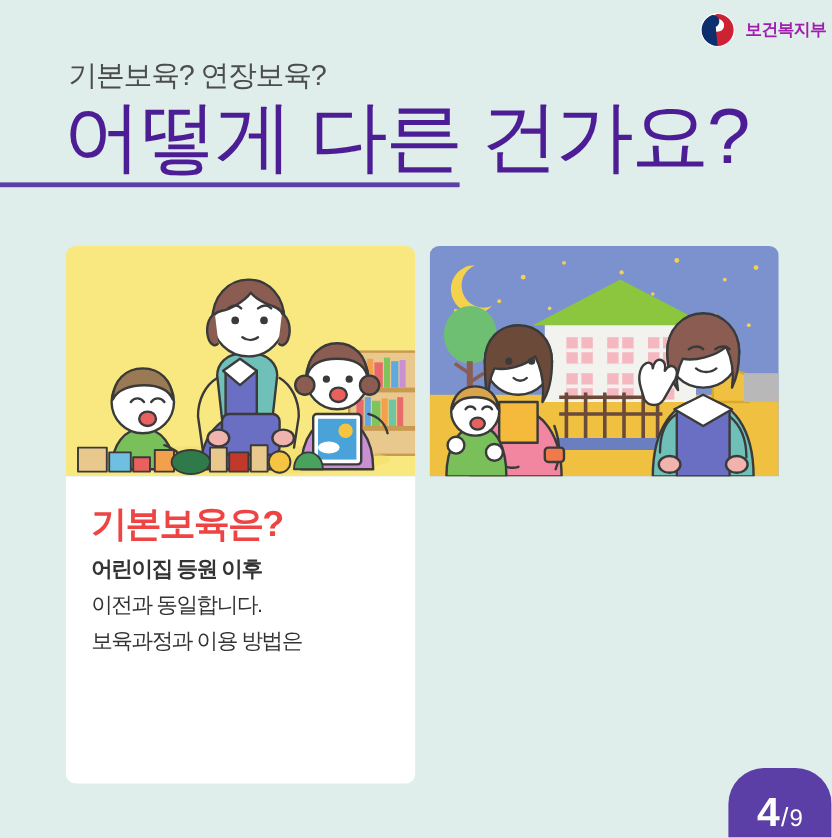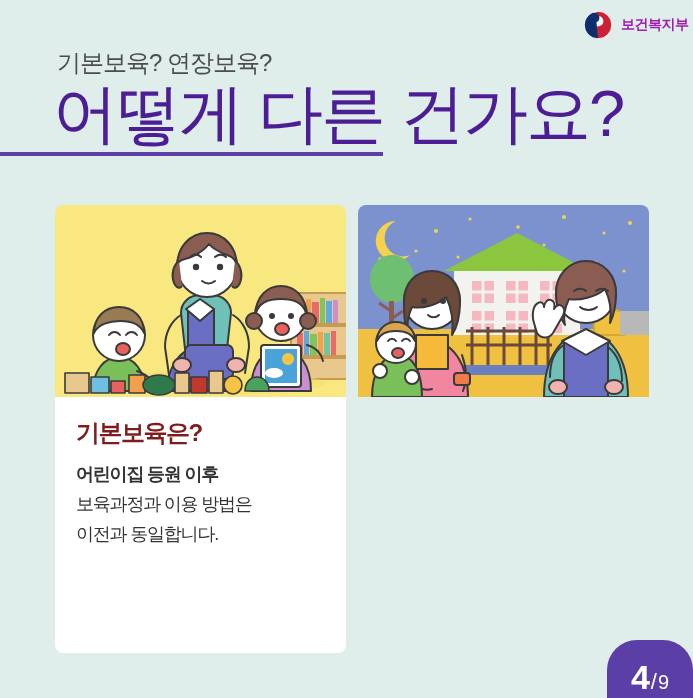--- a/index.html
+++ b/index.html
@@ -36,21 +36,21 @@
     background:#ffffff;border-radius:0 0 8px 8px;
   }
   .art{
     position:absolute;left:0;top:0;width:291px;height:192px;
     border-radius:8px 8px 0 0;overflow:hidden;
   }
   .art svg{display:block;width:291px;height:192px;}
 
   .card-title{
     position:absolute;left:21px;top:20px;
-    font-size:24px;font-weight:bold;color:#7f1d1d;letter-spacing:-1.5px;white-space:nowrap;
+    font-size:30px;font-weight:bold;color:#ef4444;letter-spacing:-1.5px;white-space:nowrap;
   }
   .card-lines{position:absolute;left:21px;top:62px;right:8px;}
   .ln{
     font-size:18px;color:#333333;letter-spacing:-1.2px;
     line-height:30px;white-space:nowrap;
   }
   .ln.b{font-weight:bold;}
   .ln .b{font-weight:bold;}
   .ln .r{font-weight:normal;}
 
@@ -175,22 +175,22 @@
           <circle cx="178" cy="180" rx="9" r="9" fill="#f5c542"></circle>
           <path d="M190 186c0-8 5-14 12-14s12 6 12 14z" fill="#4aa35c"></path>
         </g>
       </svg>
     </div>
 
     <div class="card-body">
       <div class="card-title">기본보육은?</div>
       <div class="card-lines">
         <div class="ln b">어린이집 등원 이후</div>
+        <div class="ln">이전과 동일합니다.</div>
         <div class="ln">보육과정과 이용 방법은</div>
-        <div class="ln">이전과 동일합니다.</div>
       </div>
     </div>
   </div>
 
   <div class="card right">
 
     <div class="art">
       <svg viewBox="0 0 291 192">
         <rect width="291" height="192" fill="#7b92cf"></rect>
 

